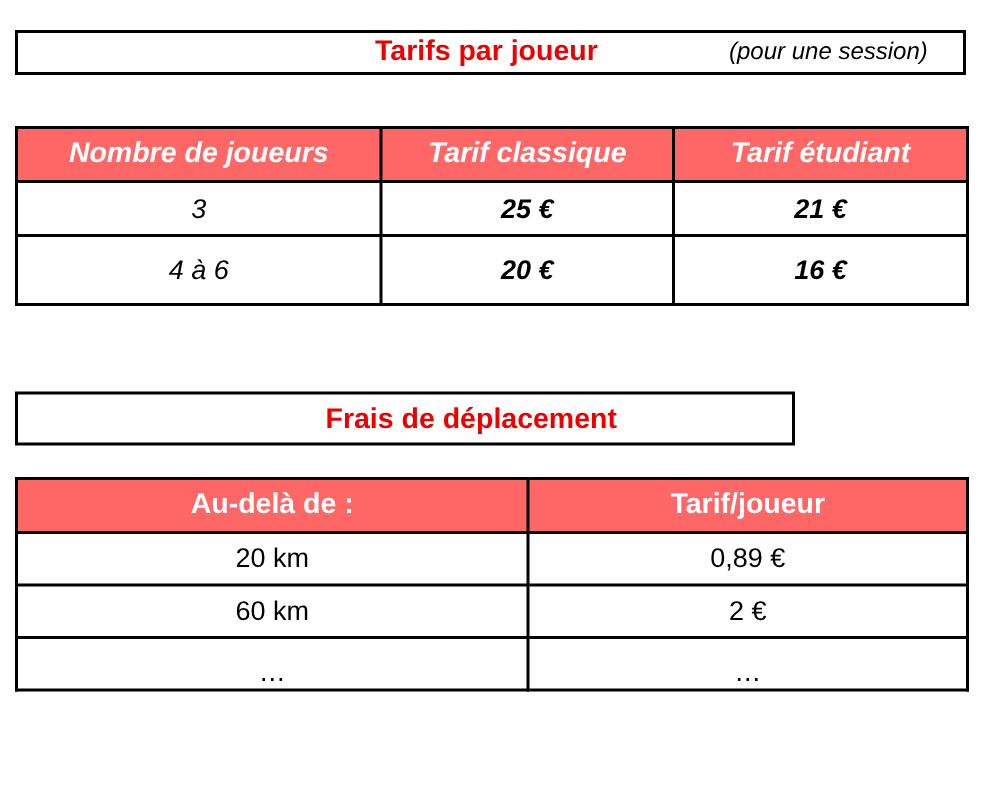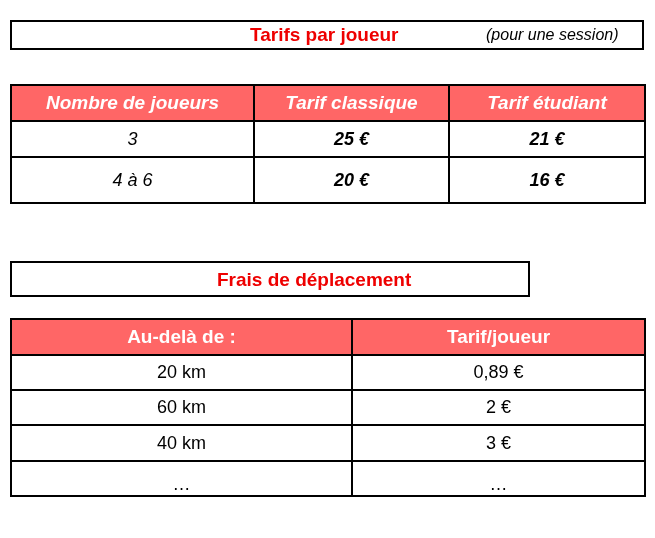--- a/index.html
+++ b/index.html
@@ -60,22 +60,18 @@
     <th>Tarif/joueur</th>
   </tr>
   <tr style="height:35px">
     <td>20 km</td>
     <td>0,89 €</td>
   </tr>
   <tr style="height:35px">
     <td>60 km</td>
     <td>2 €</td>
   </tr>
-  <tr style="height:36px">
-    <td>40 km</td>
-    <td>3 €</td>
-  </tr>
   <tr style="height:35px">
     <td style="vertical-align:bottom;">…</td>
     <td style="vertical-align:bottom;">…</td>
   </tr>
 </tbody>
   </table>
 
 </body></html>

